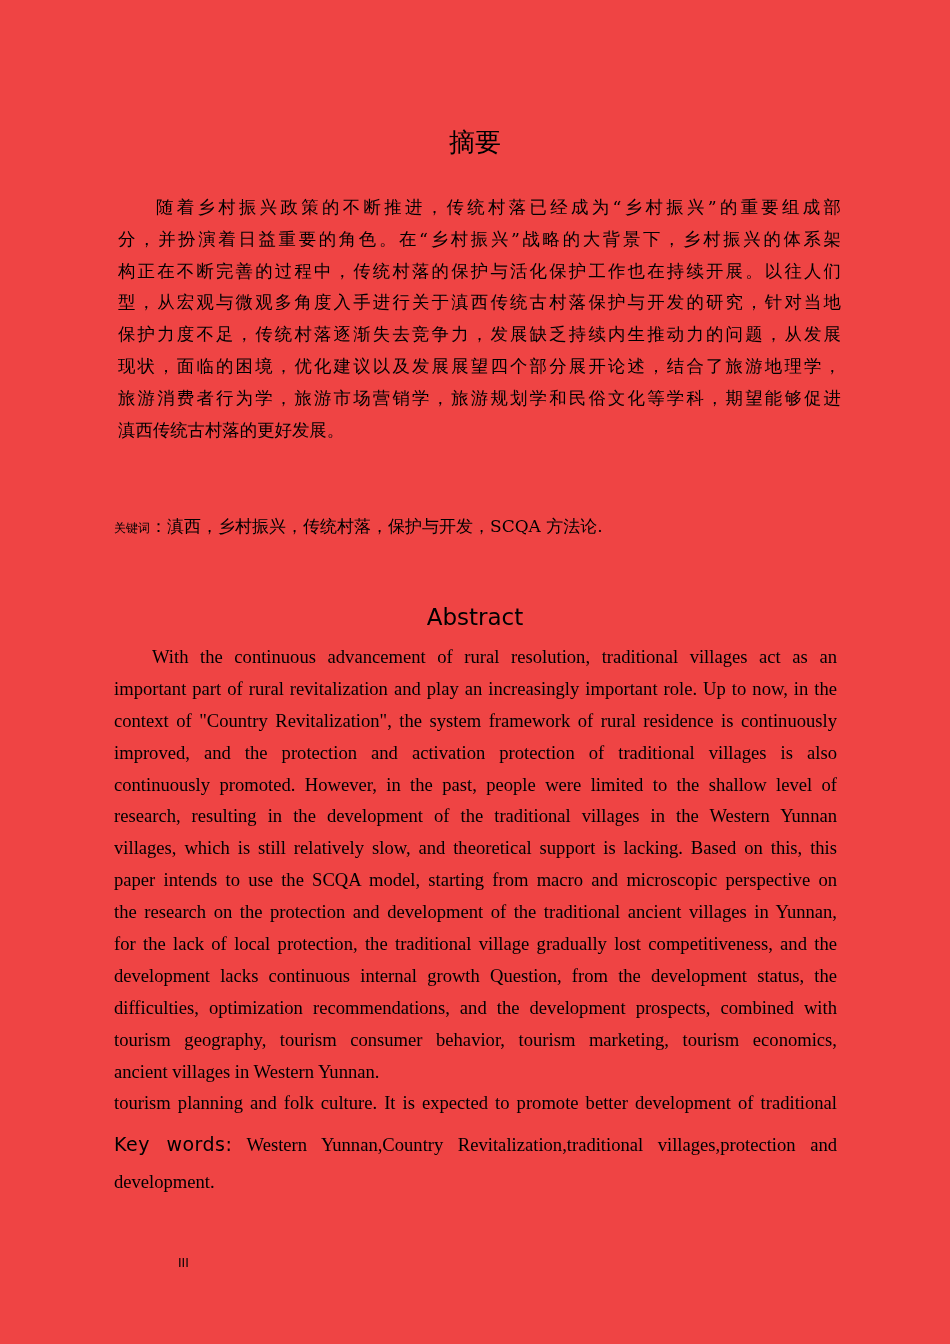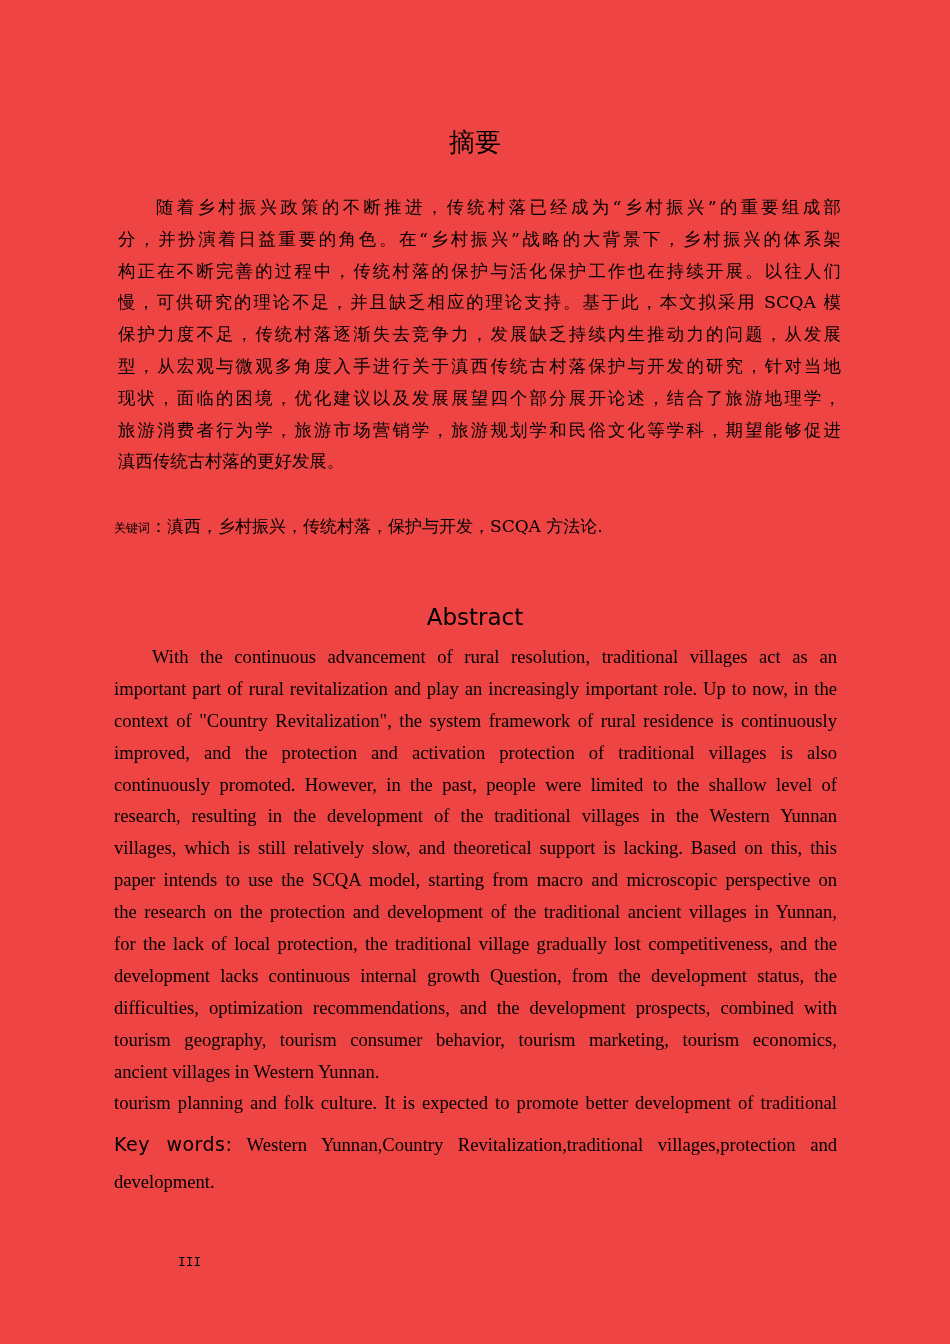--- a/index.html
+++ b/index.html
@@ -38,37 +38,36 @@
   .en-keywords {
     position: absolute; left: 114px; top: 1128px; width: 723px;
     font-family: "Liberation Serif", serif; font-size: 18.6px;
   }
   .en-keywords .line { display: block; height: 37px; line-height: 33px; white-space: nowrap; text-align: justify; text-align-last: justify; }
   .en-keywords .line.last { text-align-last: left; }
   .en-keywords .kw-label { font-family: "DejaVu Sans", sans-serif; font-size: 19px; letter-spacing: 0.5px; }
 
   .page-number {
     position: absolute; left: 178px; top: 1254px;
-    font-family: Liberation Mono, monospace; font-size: 13px; line-height: 18px;
+    font-family: Liberation Sans, sans-serif; font-size: 13px; line-height: 18px;
   }
 </style>
 </head>
 <body>
 
 <div class="page">
 
   <div class="cn-title">摘要</div>
 
   <div class="cn-body">
     <span class="cn-line first">随着乡村振兴政策的不断推进，传统村落已经成为“乡村振兴”的重要组成部</span>
     <span class="cn-line">分，并扮演着日益重要的角色。在“乡村振兴”战略的大背景下，乡村振兴的体系架</span>
     <span class="cn-line">构正在不断完善的过程中，传统村落的保护与活化保护工作也在持续开展。以往人们</span>
-    <span class="cn-line">慢，可供研究的理论不足，并且缺乏相应的理论支持。基于此，本文拟采用 SCQA 模</span>
+    <span class="cn-line">型，从宏观与微观多角度入手进行关于滇西传统古村落保护与开发的研究，针对当地</span>
     <span class="cn-line">保护力度不足，传统村落逐渐失去竞争力，发展缺乏持续内生推动力的问题，从发展</span>
-    <span class="cn-line">型，从宏观与微观多角度入手进行关于滇西传统古村落保护与开发的研究，针对当地</span>
     <span class="cn-line">现状，面临的困境，优化建议以及发展展望四个部分展开论述，结合了旅游地理学，</span>
     <span class="cn-line">旅游消费者行为学，旅游市场营销学，旅游规划学和民俗文化等学科，期望能够促进</span>
     <span class="cn-line last">滇西传统古村落的更好发展。</span>
   </div>
 
   <div class="cn-keywords">
     <span class="kw-label">关键词</span><span>：</span><span>滇西，乡村振兴，传统村落，保护与开发，SCQA 方法论.</span>
   </div>
 
   <div class="en-title">Abstract</div>

